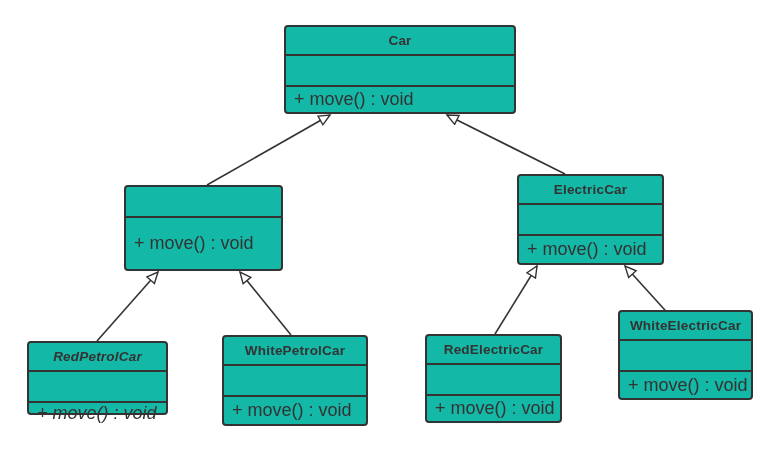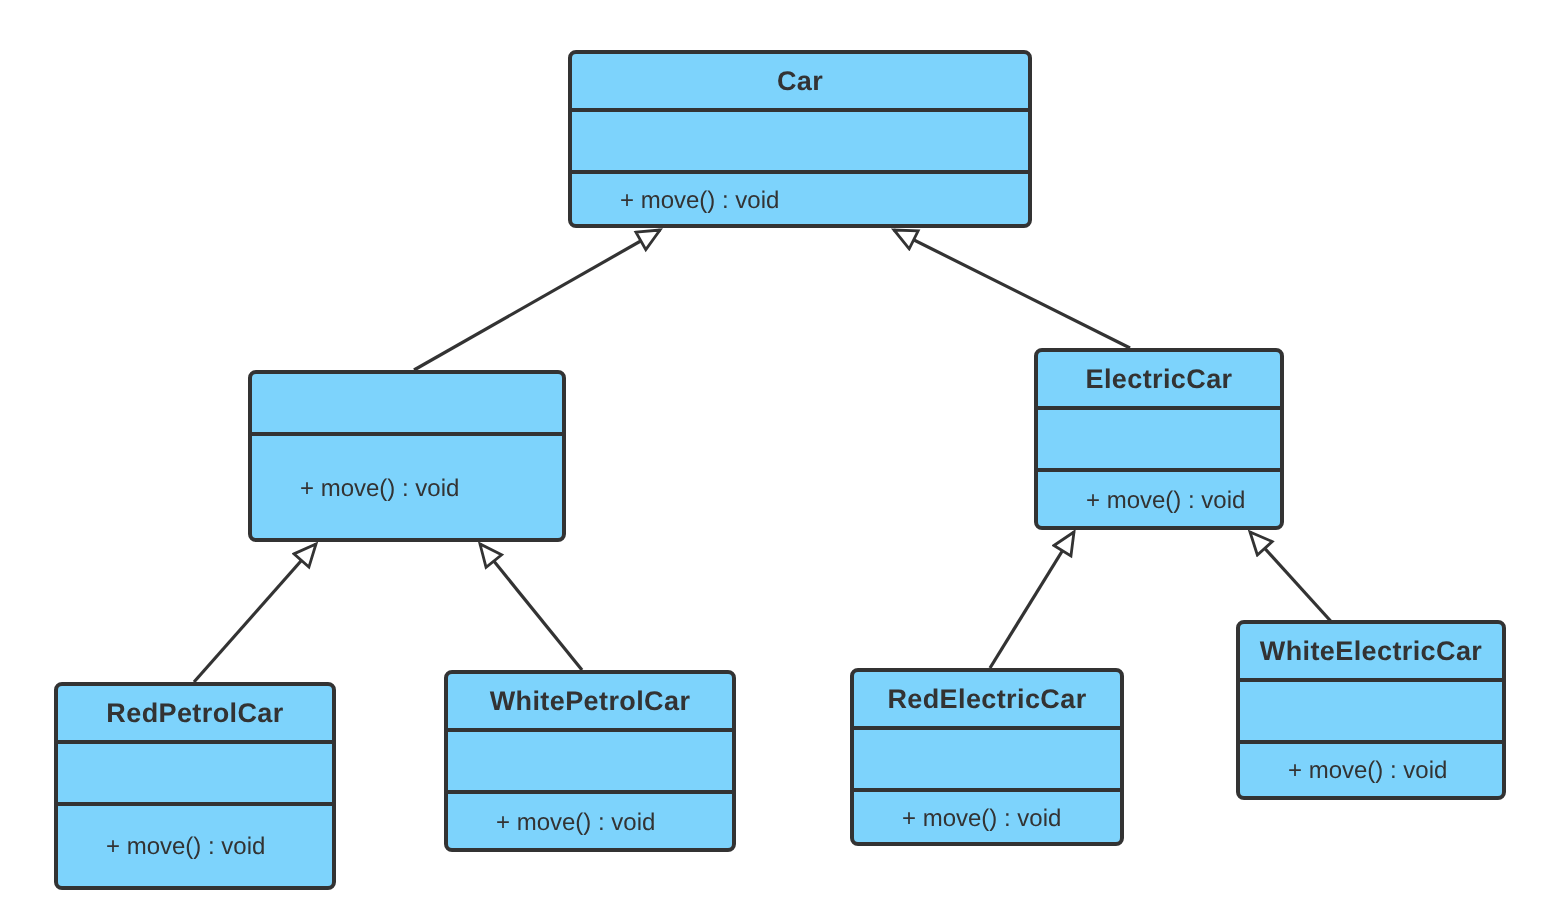--- a/index.html
+++ b/index.html
@@ -17,21 +17,21 @@
   }
   #arrow-layer {
     position: absolute;
     left: 0; top: 0;
     width: 777px;
     height: 454px;
   }
   .uml-class {
     position: absolute;
     box-sizing: border-box;
-    background: #7dd3fc;
+    background: #14b8a6;
     border: 2px solid #333333;
     border-radius: 4px;
     display: flex;
     flex-direction: column;
     color: #333333;
   }
   .uml-title {
     height: 27px;
     flex: 0 0 27px;
     border-bottom: 2px solid #333333;
@@ -44,29 +44,29 @@
   }
   .uml-attrs {
     height: 29px;
     flex: 0 0 29px;
     border-bottom: 2px solid #333333;
   }
   .uml-methods {
     flex: 1 1 auto;
     display: flex;
     align-items: center;
-    padding-left: 24px;
-    font-size: 12px;
+    padding-left: 8px;
+    font-size: 18px;
     white-space: nowrap;
   }
   
   #box-car              { left: 284px; top: 25px;  width: 232px; height: 89px; }
   #box-petrolcar        { left: 124px; top: 185px; width: 159px; height: 86px; }
-  #box-electriccar      { left: 517px; top: 174px; width: 125px; height: 91px; }
-  #box-redpetrolcar     { left: 27px;  top: 341px; width: 141px; height: 104px; }
+  #box-electriccar      { left: 517px; top: 174px; width: 147px; height: 91px; }
+  #box-redpetrolcar     { left: 27px;  top: 341px; width: 141px; height: 74px; font-style: italic; }
   #box-whitepetrolcar   { left: 222px; top: 335px; width: 146px; height: 91px; }
   #box-redelectriccar   { left: 425px; top: 334px; width: 137px; height: 89px; justify-content: center; }
   #box-whiteelectriccar { left: 618px; top: 310px; width: 135px; height: 90px; }
 </style>
 </head>
 <body>
 
 <div id="canvas">
 
   <svg id="arrow-layer" viewBox="0 0 777 454" xmlns="http://www.w3.org/2000/svg">

